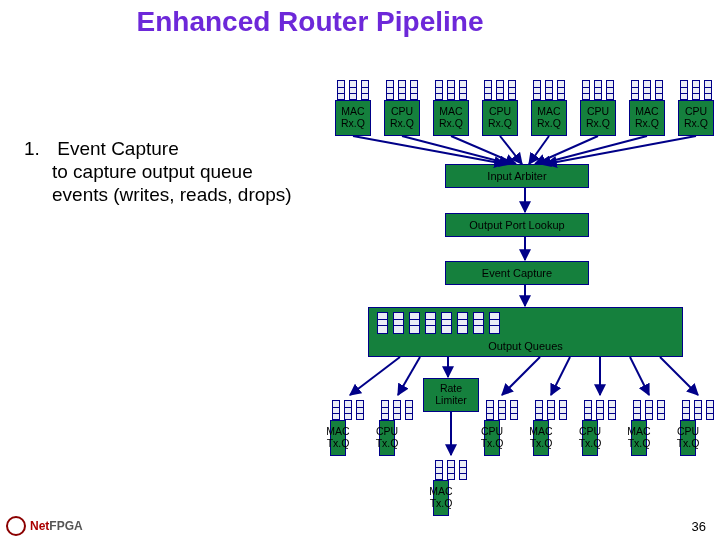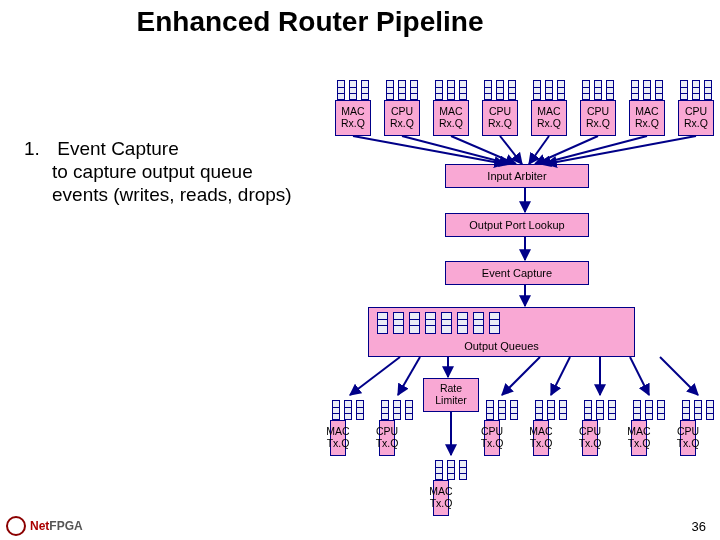--- a/index.html
+++ b/index.html
@@ -1,32 +1,32 @@
 <!DOCTYPE html>
 <html><head>
 <meta charset="utf-8">
 <style>
   html,body{margin:0;padding:0;width:720px;height:540px;background:#fff;
     font-family:Verdana,Arial,sans-serif;color:#000;overflow:hidden}
   .slide{position:relative;width:720px;height:540px}
   .title{position:absolute;top:6px;left:0;width:620px;text-align:center;
-    font-size:28px;font-weight:700;color:#000000}
+    font-size:28px;font-weight:700;color:#6d28d9}
   .subtitle{position:absolute;top:78px;left:8px;font-size:20px;font-weight:700}
   .body-text{position:absolute;left:24px;width:280px;font-size:19px;line-height:1.2}
   .num{display:inline-block;width:28px}
   .item-head{font-family:"Trebuchet MS",sans-serif}
   .item-sub{margin-left:28px;font-family:Verdana,sans-serif}
 
-  .box{position:absolute;background:#f9a8d4;border:1px solid #000088;
+  .box{position:absolute;background:#15803d;border:1px solid #000088;
     box-sizing:border-box;font-size:11px;text-align:center;line-height:1.1;
     display:flex;align-items:center;justify-content:center}
   .wide{width:144px;height:24px}
   .rxq{width:36px;height:36px;font-size:10.5px}
   .txq{width:16px;height:36px;font-size:10.5px}
-  .oq{width:267px;height:50px;font-size:11px;align-items:flex-end;padding-bottom:4px}
+  .oq{width:315px;height:50px;font-size:11px;align-items:flex-end;padding-bottom:4px}
   .rl{width:56px;height:34px;font-size:10.5px}
 
   
   .mini{position:absolute;width:36px;height:24px}
   .mini span{position:absolute;bottom:0;width:8px;background:#eaecf6;
     border:1px solid #000088;box-sizing:border-box}
   .mini .b1{left:2px;height:20px}
   .mini .b2{left:14px;height:20px}
   .mini .b3{left:26px;height:20px}
   

